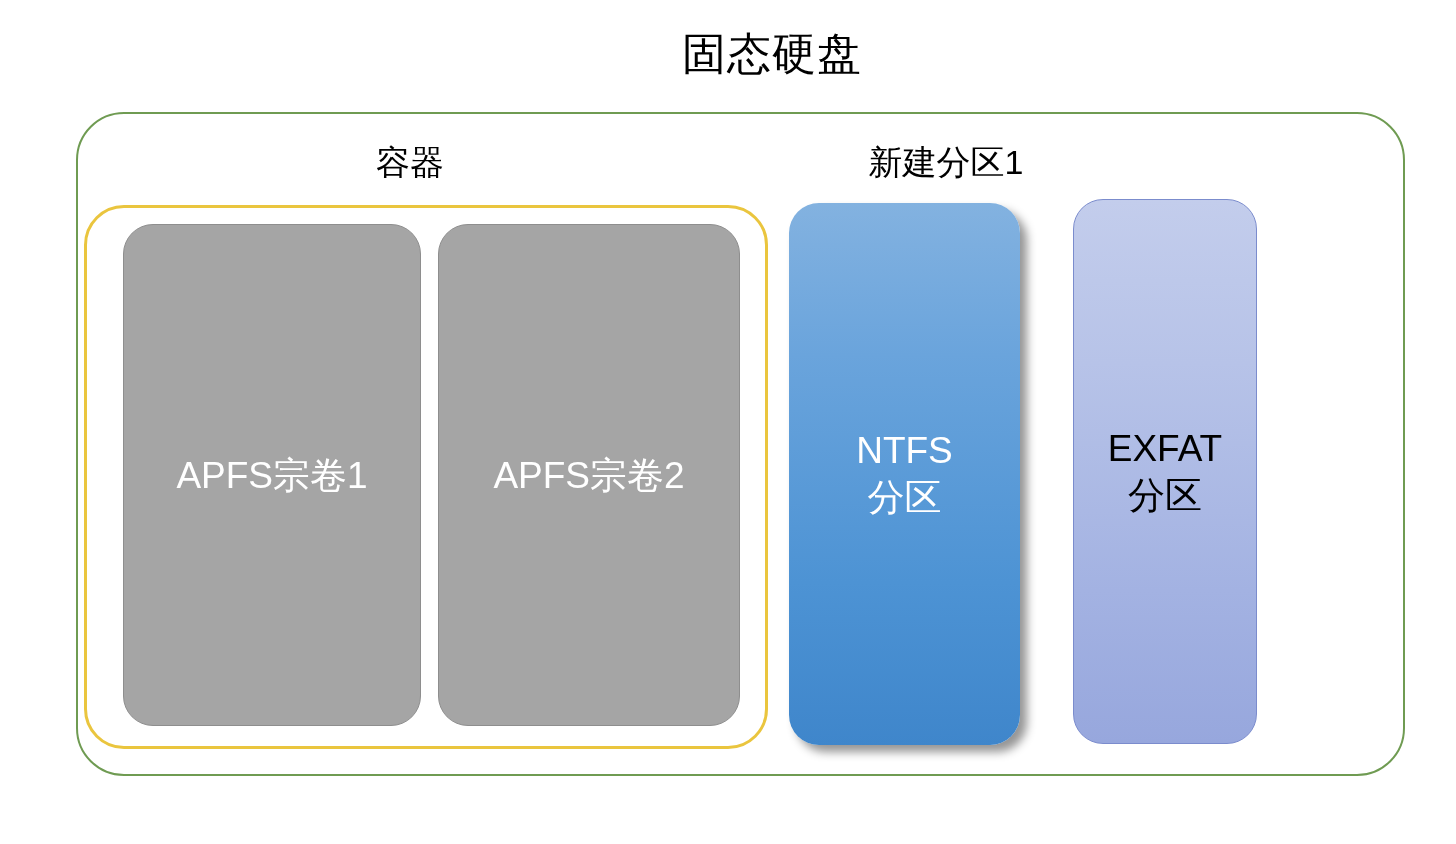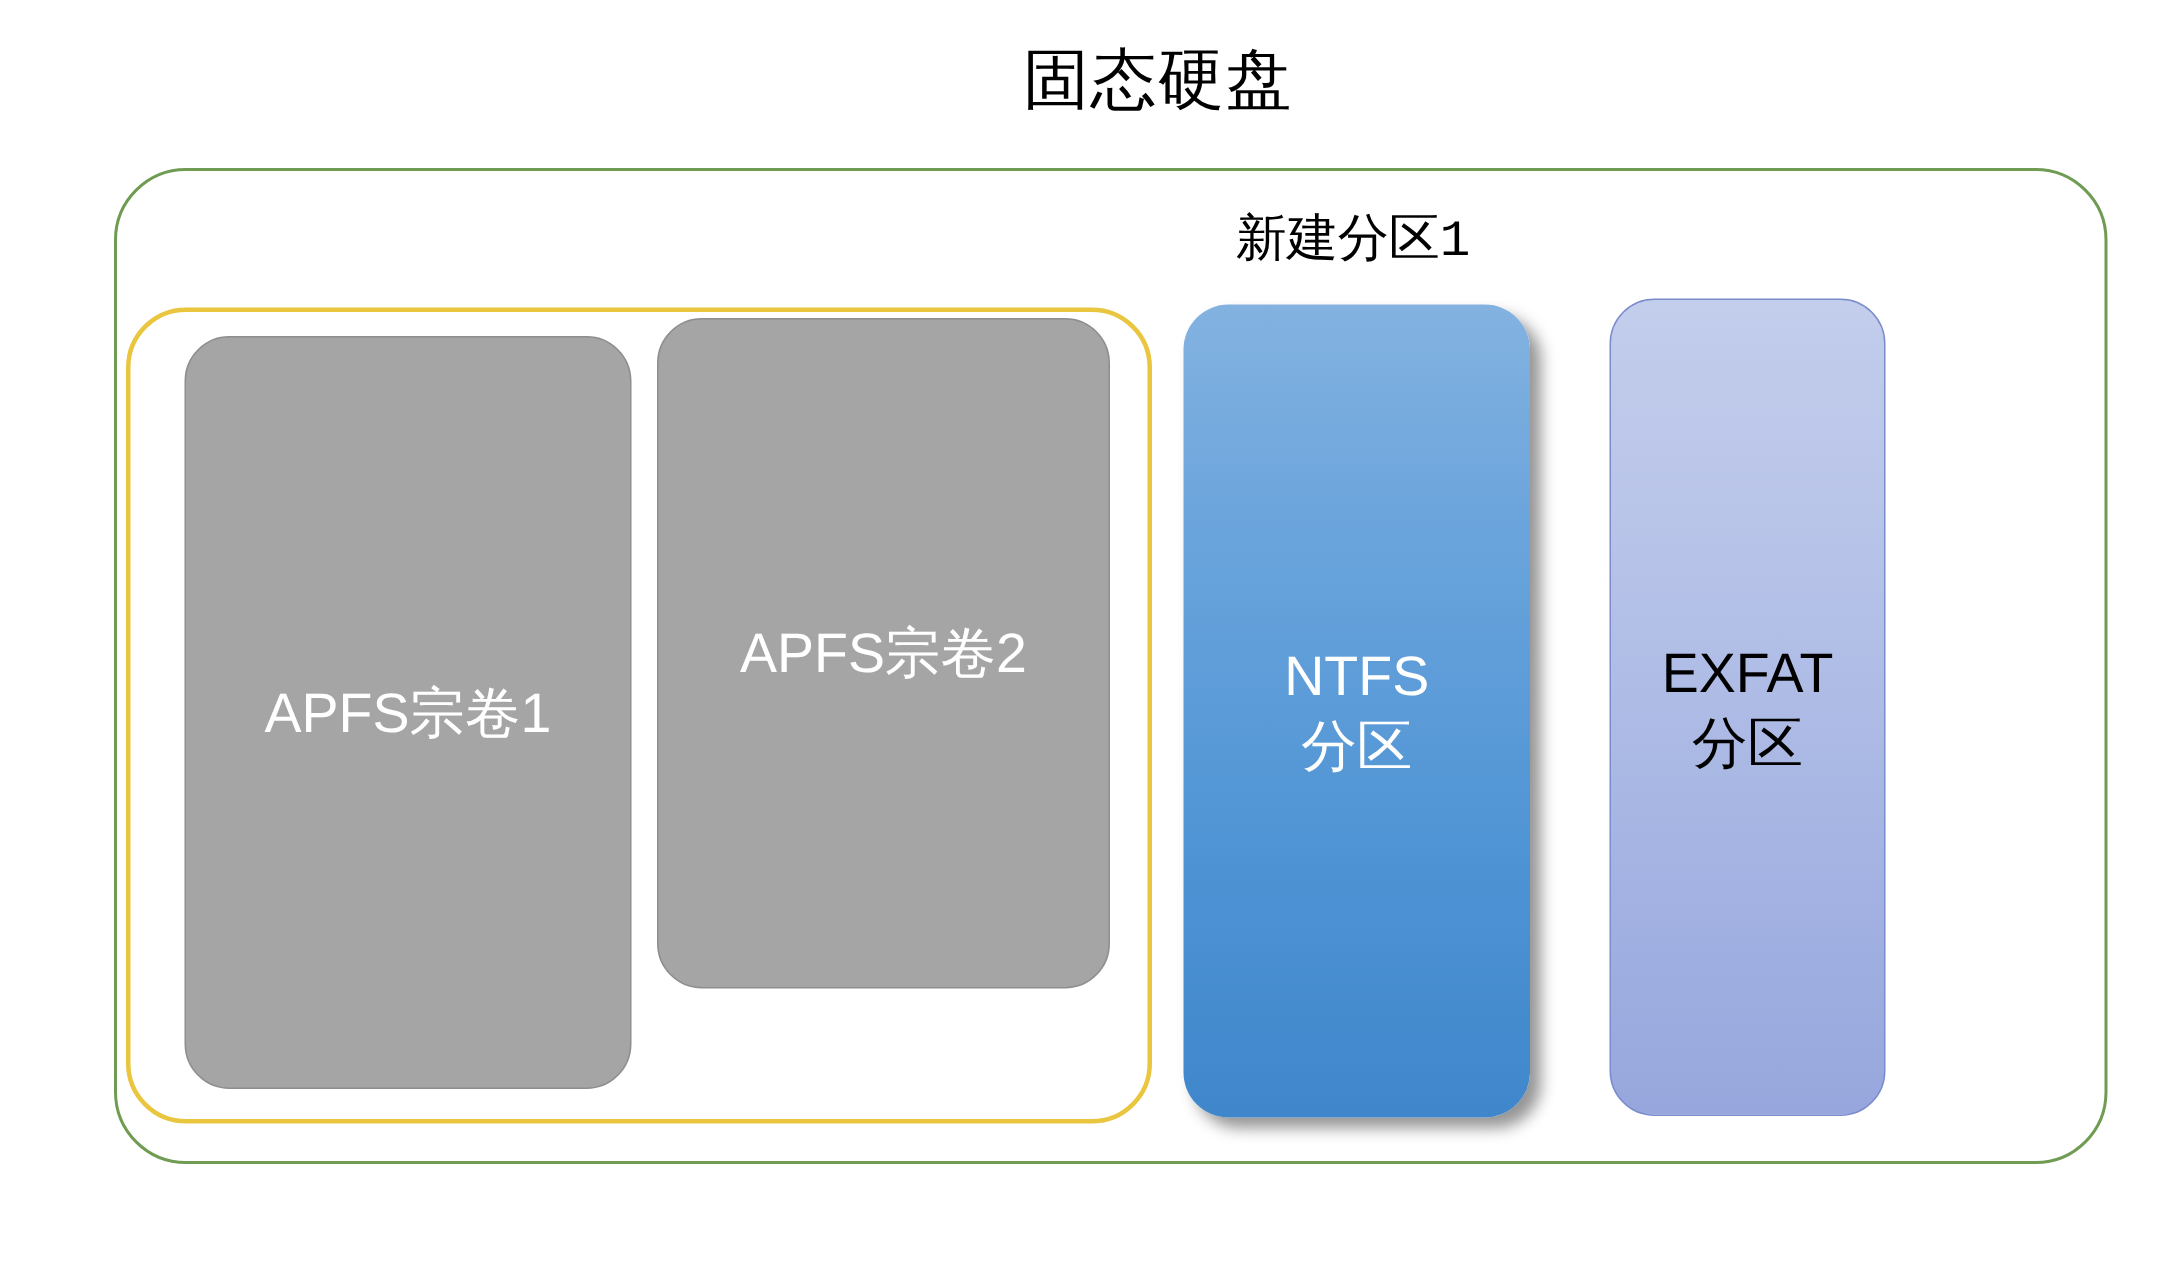--- a/index.html
+++ b/index.html
@@ -64,21 +64,21 @@
   
   .section-label {
     position: absolute;
     font-size: 34px;
     line-height: 44px;
     color: #000000;
     text-align: center;
     white-space: nowrap;
   }
   .label-container { left: 290px; top: 140px; width: 240px; }
-  .label-part1     { left: 786px; top: 140px; width: 232px; font-family: Liberation Mono, monospace; }
+  .label-part1     { left: 830px; top: 140px; width: 232px; }
   .label-part2     { left: 1072px; top: 140px; width: 232px; }
 
   
   .block {
     position: absolute;
     border-radius: 30px;
     box-sizing: border-box;
     display: flex;
     align-items: center;
     justify-content: center;
@@ -90,21 +90,21 @@
     white-space: pre-line;
   }
 
   
   .vol-gray {
     background: #a5a5a5;
     border: 1px solid #8e8e8e;
     color: #ffffff;
   }
   .vol-1 { left: 123px; top: 224px; width: 298px; height: 502px; }
-  .vol-2 { left: 438px; top: 212px; width: 302px; height: 447px; justify-content: center; }
+  .vol-2 { left: 438px; top: 224px; width: 302px; height: 502px; justify-content: center; }
 
   
   .part-ntfs {
     left: 789px;
     top: 203px;
     width: 231px;
     height: 542px;
     background: linear-gradient(180deg, #83b2e0 0%, #6aa4dc 28%, #4d93d4 70%, #3f86cb 100%);
     color: #ffffff;
     box-shadow: 7px 7px 10px rgba(0, 0, 0, 0.42);
@@ -125,20 +125,21 @@
 <body>
 
 <div id="stage">
 
   <div class="diagram-title">固态硬盘</div>
 
   <div class="disk-boundary"></div>
 
   <div class="container-boundary"></div>
 
+  <div class="section-label label-container">容器</div>
 
   <div class="section-label label-part1">新建分区1</div>
 
 
   <div class="block vol-gray vol-1">
     <span class="block-text">APFS宗卷1</span>
   </div>
 
   <div class="block vol-gray vol-2">
     <span class="block-text">APFS宗卷2</span>

